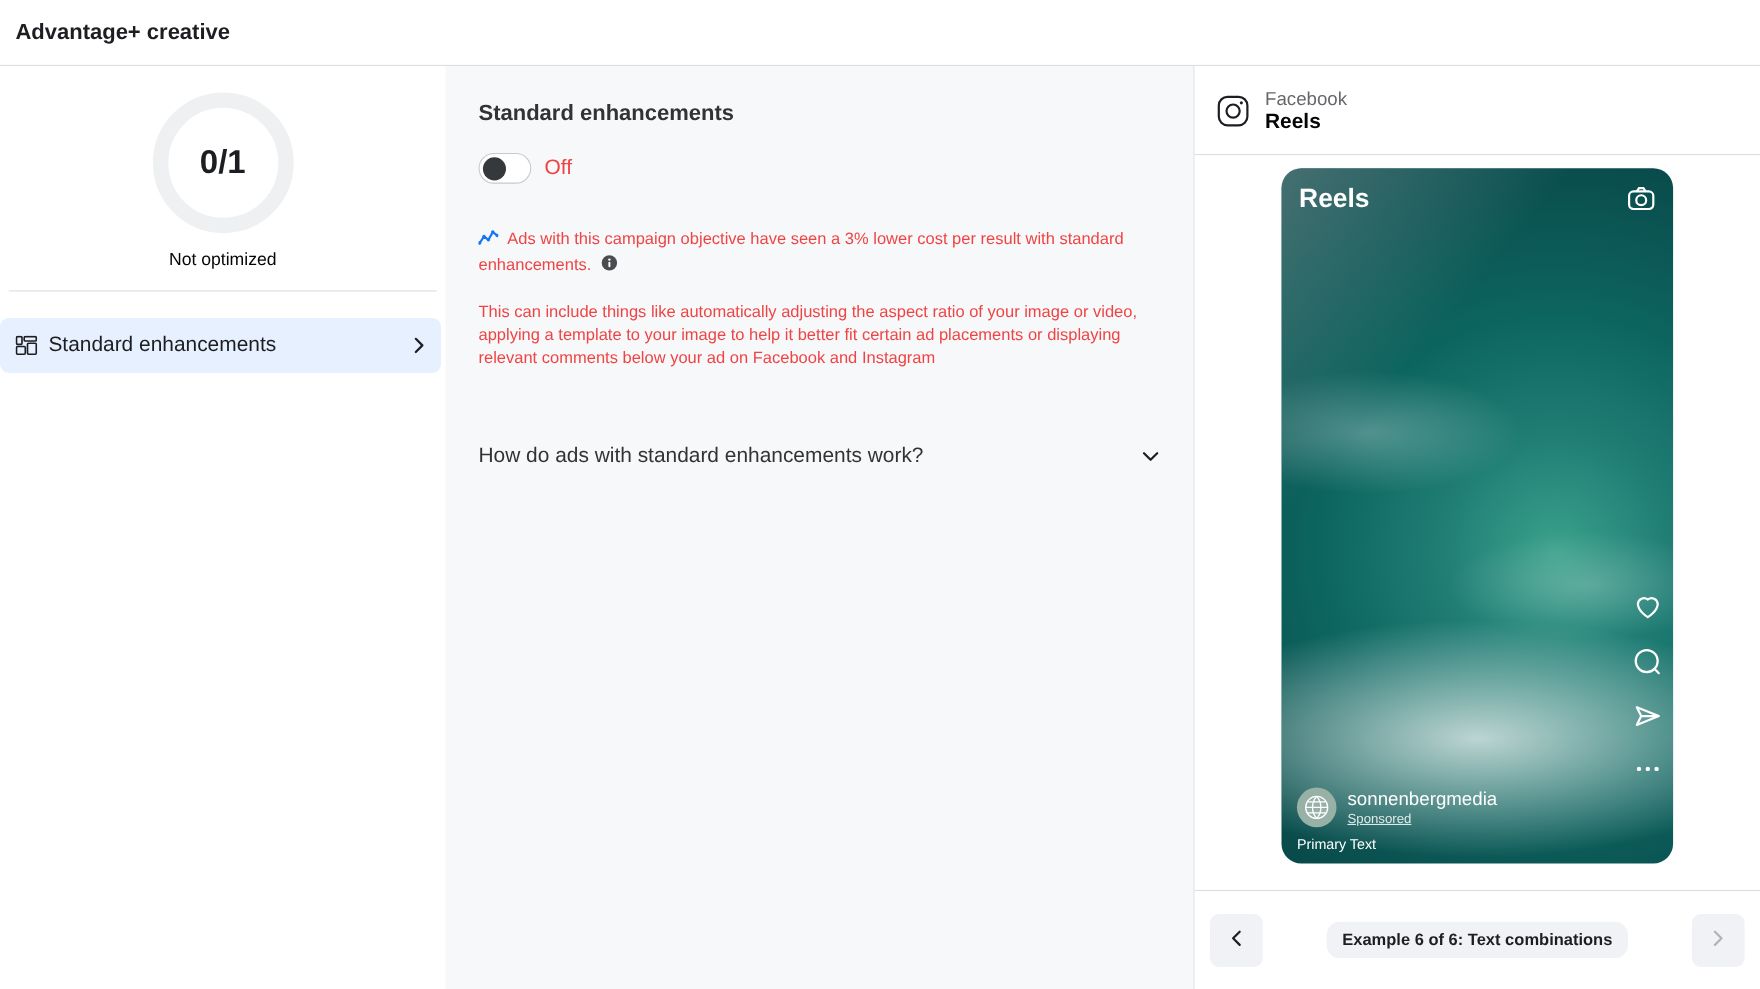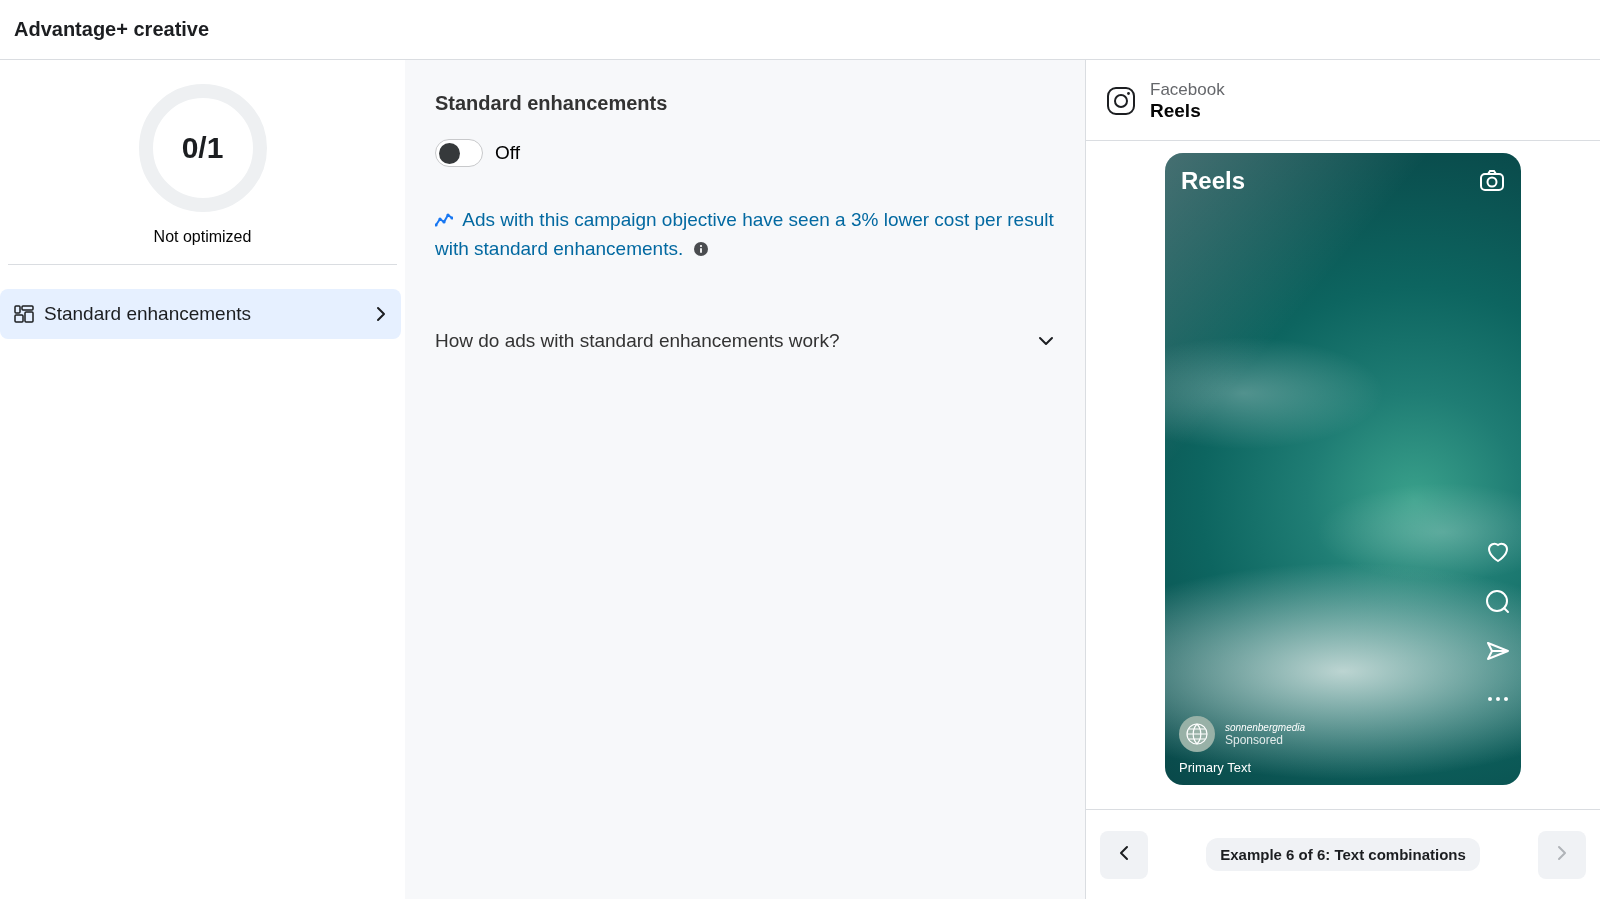--- a/index.html
+++ b/index.html
@@ -115,25 +115,25 @@
     margin-right: 12px;
     cursor: pointer;
   }
   .toggle-knob {
     position: absolute;
     left: 3px; top: 2.5px;
     width: 21px; height: 21px;
     border-radius: 50%;
     background: #36393b;
   }
-  .toggle-label { font-size: 19px; color: #000000; }
+  .toggle-label { font-size: 19px; color: #ef4444; }
   .body-text {
-    font-size: 19px;
+    font-size: 15px;
     line-height: 1.4;
-    color: #0369a1;
+    color: #ef4444;
     margin-bottom: 22px;
   }
   .insight-icon { vertical-align: -2px; margin-right: 4px; }
   .info-icon {
     display: inline-flex;
     vertical-align: -2px;
     margin-left: 4px;
   }
   .accordion {
     display: flex;
@@ -222,22 +222,22 @@
     position: absolute;
     bottom: 10px; left: 14px; right: 14px;
   }
   .adv-row { display: flex; align-items: center; margin-bottom: 8px; }
   .avatar {
     width: 36px; height: 36px; border-radius: 50%;
     background: #98b1a7;
     display: flex; align-items: center; justify-content: center;
     margin-right: 10px;
   }
-  .adv-name { font-size: 10px; font-weight: 500; font-style: italic; }
-  .adv-sponsored { font-size: 12px; opacity: 0.85; font-weight: 400; }
+  .adv-name { font-size: 17px; font-weight: 500; }
+  .adv-sponsored { font-size: 12px; opacity: 0.85; font-weight: 400; text-decoration: underline; }
   .primary-text { font-size: 13px; }
   
   .preview-footer {
     border-top: 1px solid #dadde1;
     display: flex;
     align-items: center;
     justify-content: center;
     padding: 28px 10px;
   }
   .nav-btn {
@@ -318,20 +318,21 @@
       </span>
       <span>Ads with this campaign objective have seen a 3% lower cost per result with standard enhancements.</span>
       <span class="info-icon">
         <svg width="16" height="16" viewBox="0 0 16 16">
             <circle cx="8" cy="8" r="7" fill="#4a4c4f"></circle>
             <circle cx="8" cy="5" r="1.1" fill="#fff"></circle>
             <rect x="7.1" y="7" width="1.8" height="5" rx="0.9" fill="#fff"></rect>
           </svg>
       </span>
     </div>
+    <div class="body-text">This can include things like automatically adjusting the aspect ratio of your image or video, applying a template to your image to help it better fit certain ad placements or displaying relevant comments below your ad on Facebook and Instagram</div>
     <div class="accordion">
       <span class="accordion-label">How do ads with standard enhancements work?</span>
       <span class="accordion-chevron">
         <svg width="18" height="12" viewBox="0 0 18 12" fill="none" stroke="#1c1e21" stroke-width="2" stroke-linecap="round" stroke-linejoin="round">
             <path d="M3 3l6 6 6-6"></path>
           </svg>
       </span>
     </div>
   </div>
 

